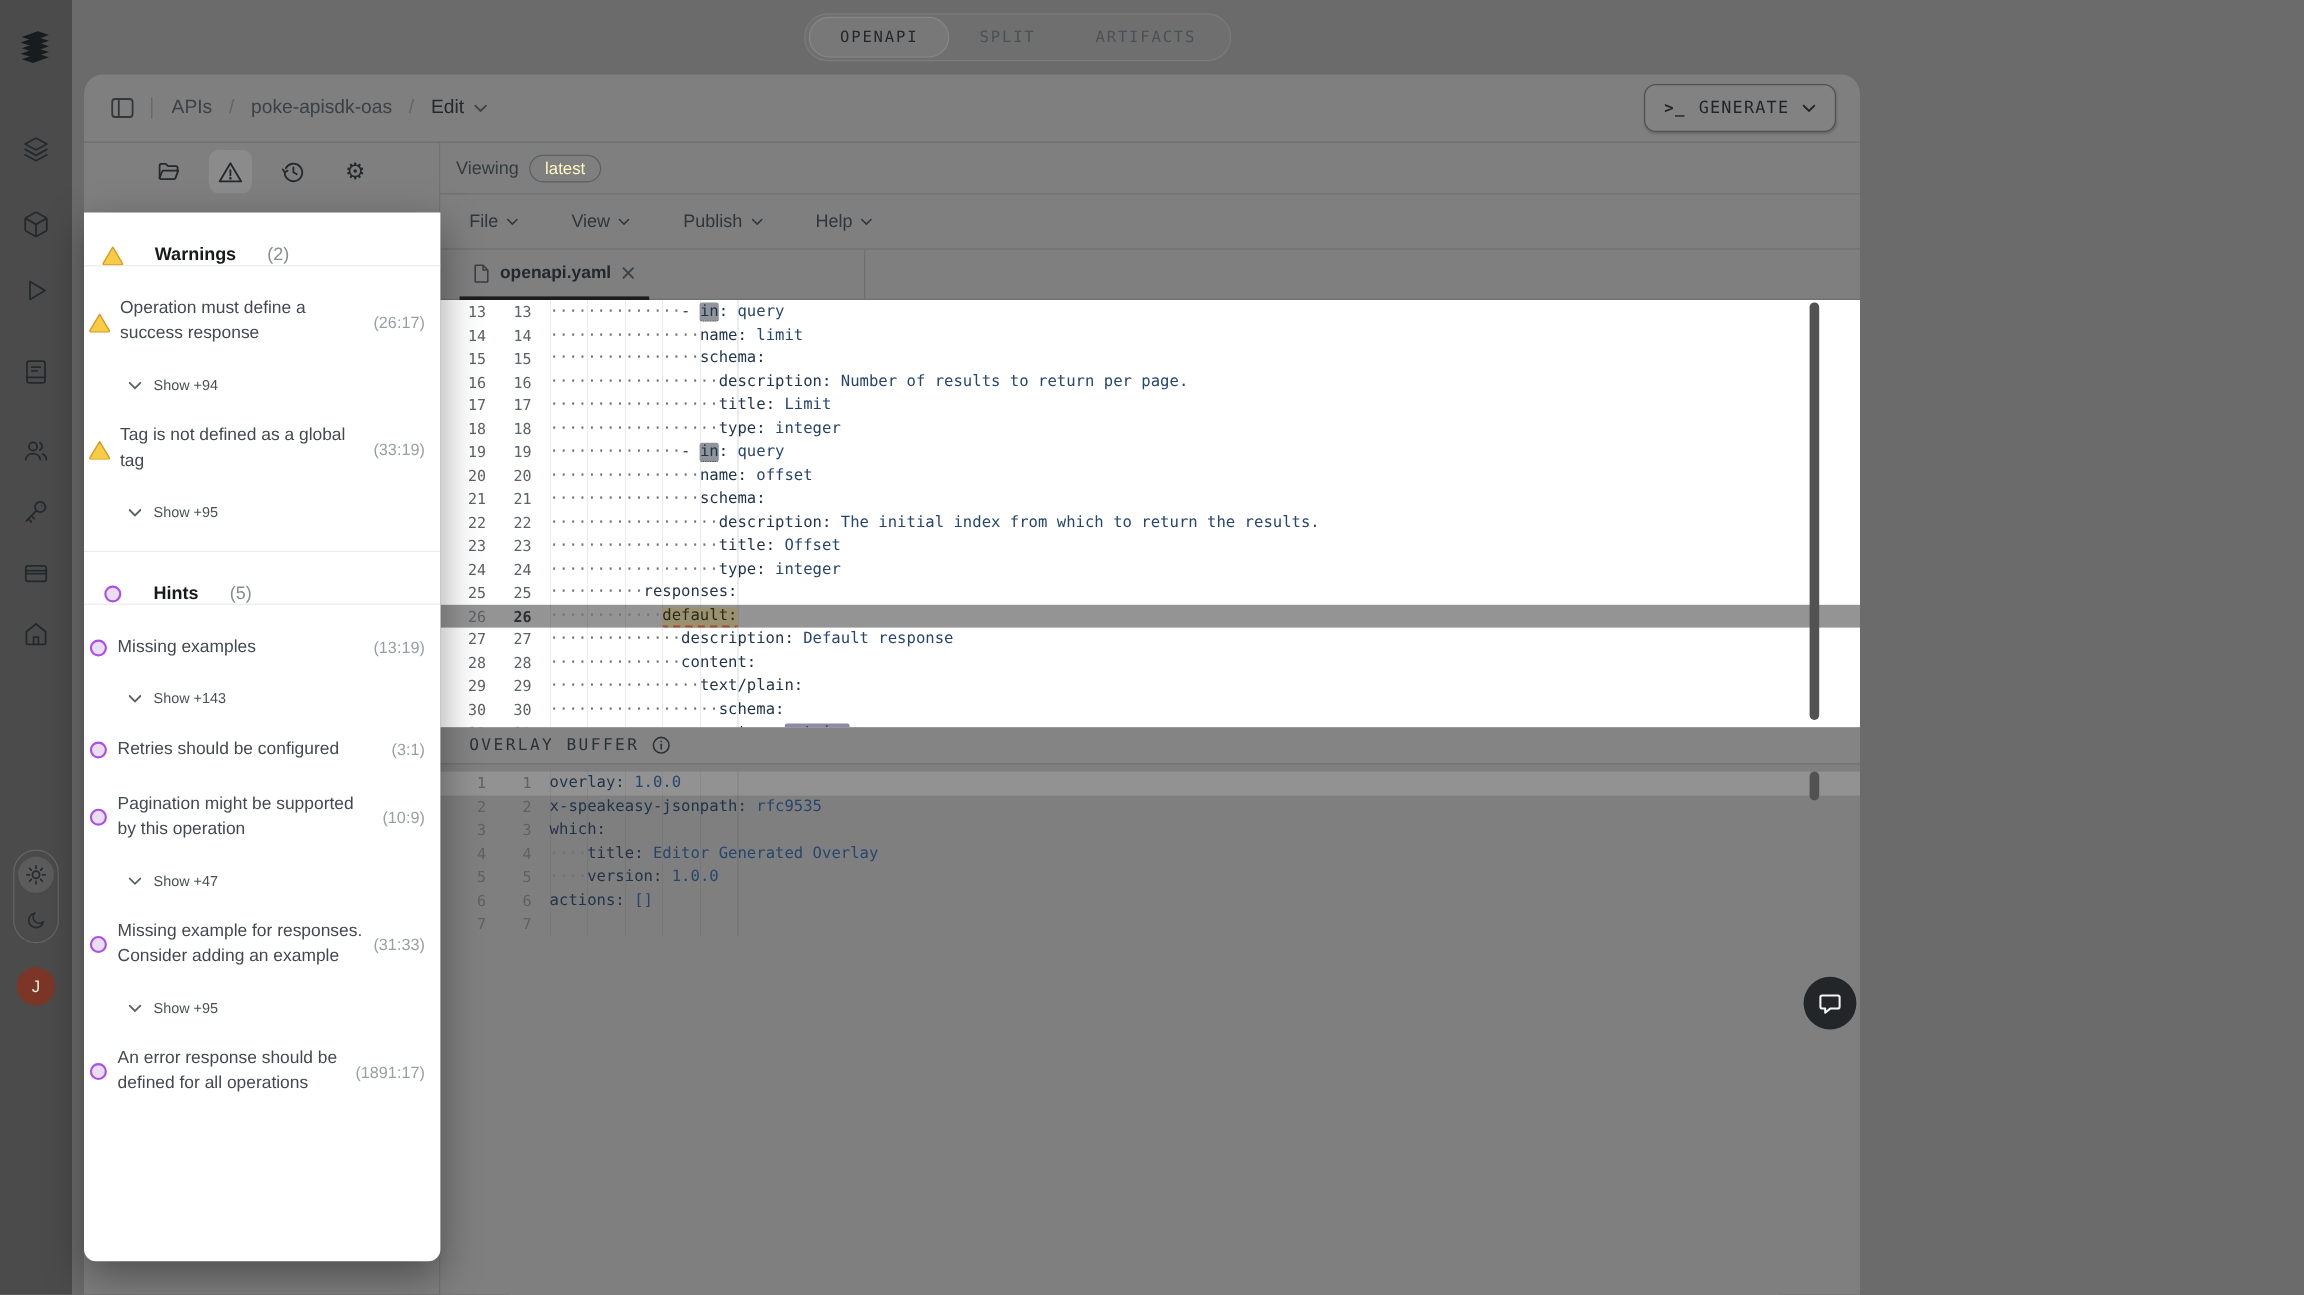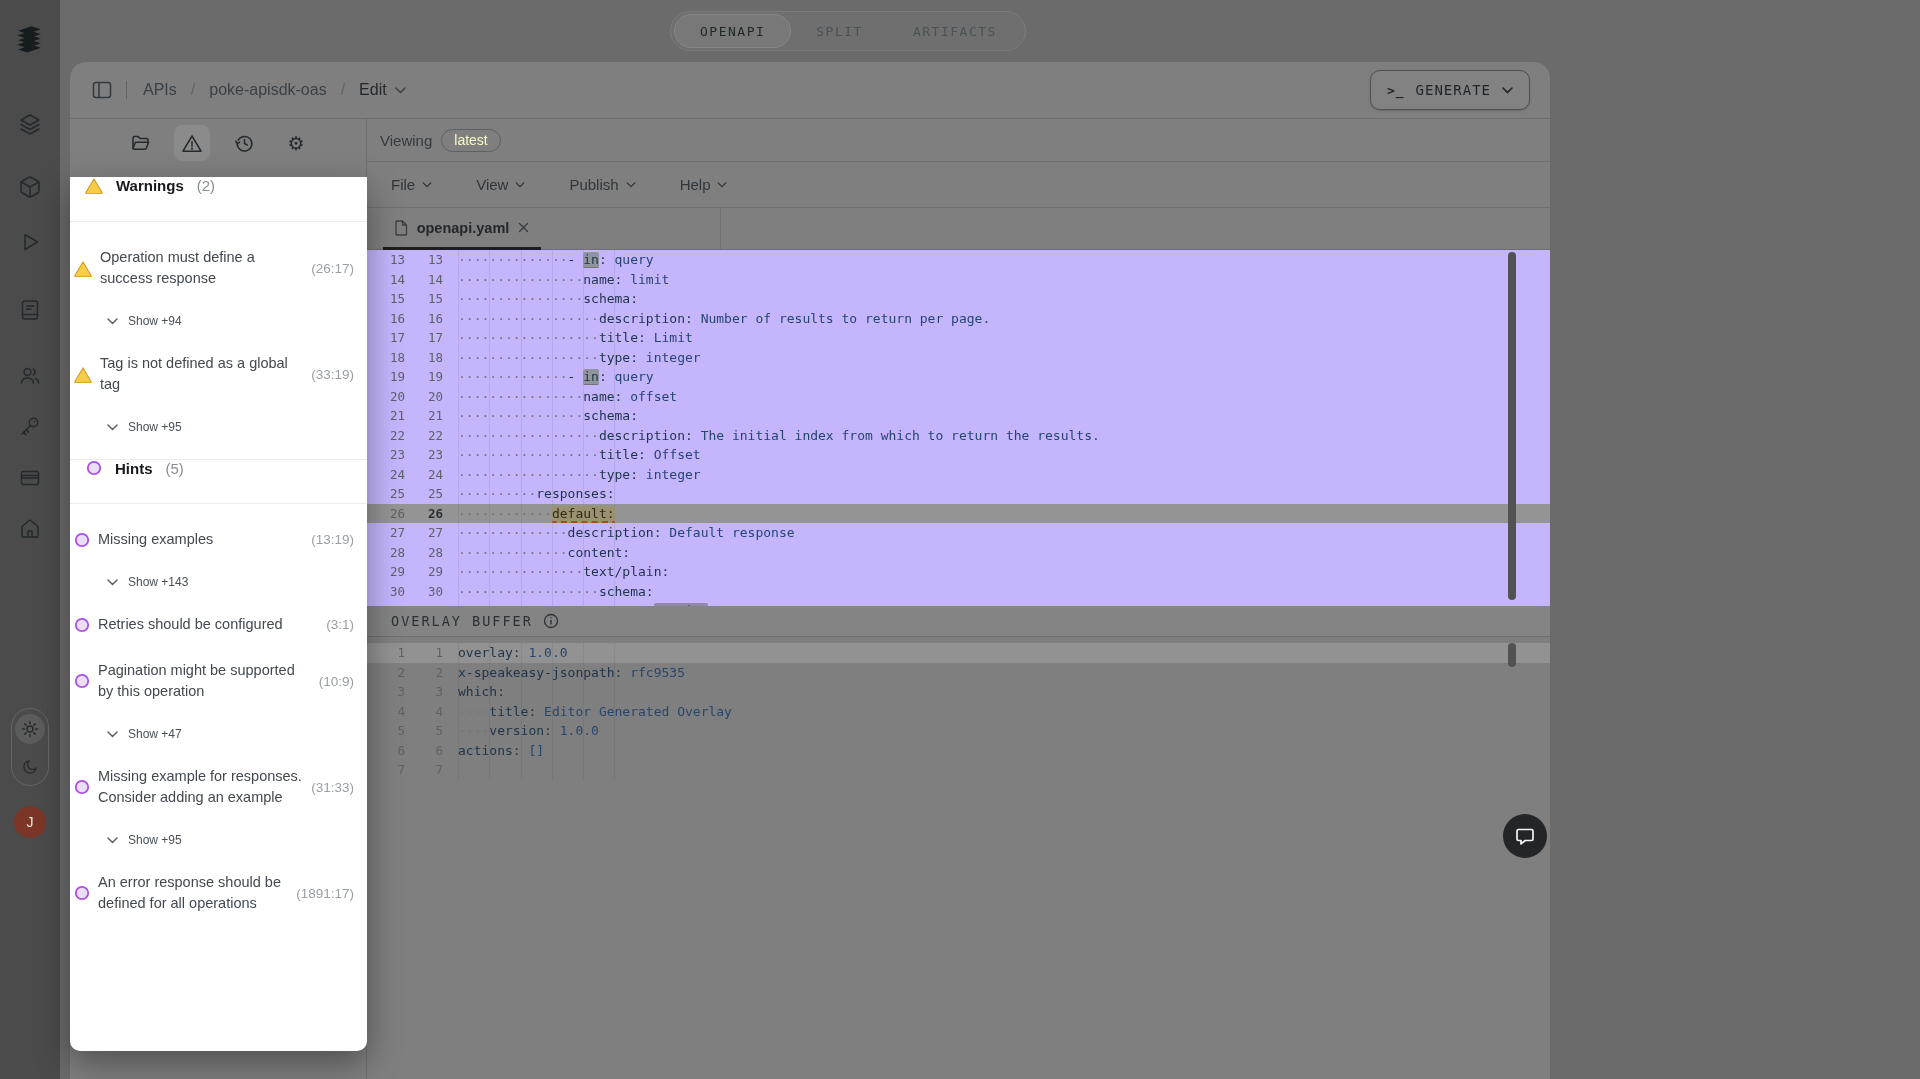--- a/index.html
+++ b/index.html
@@ -64,21 +64,21 @@
     gap:44px; padding-left:24px; font-size:15px; color:#30363a; }
   .menu-item { display:flex; align-items:center; gap:7px; cursor:pointer; }
   .tab-row { position:relative; height:42px; border-bottom:1px solid #6f6f6f; }
   .tab { position:absolute; left:16px; top:0; height:42px; width:158px; display:flex; align-items:center;
     justify-content:center; gap:9px; border-bottom:3px solid #1d1d1d; font-size:14.5px; font-weight:bold;
     color:#23282c; cursor:pointer; }
   .tab-div { position:absolute; left:353px; top:0; bottom:0; width:1px; background:#6f6f6f; }
   .tab-close { cursor:pointer; display:flex; }
 
   
-  .code-area { position:relative; height:356px; overflow:hidden; background:#c4b5fd;
+  .code-area { position:relative; height:356px; overflow:hidden; background:#ffffff;
     font-family:"DejaVu Sans Mono", monospace; font-size:13px; }
   .cl { display:flex; height:19.5px; line-height:19.5px; }
   .cl.cur { background:#949494; }
   .ln { width:38px; text-align:right; color:#5c6266; font-size:12.5px; flex:none; }
   .cur .ln.b { color:#2d3135; font-weight:bold; }
   .lc { padding-left:15px; white-space:pre; flex:1;
     background:repeating-linear-gradient(to right, rgba(40,40,40,.09) 0 1px, transparent 1px 31.3px);
     background-origin:content-box; background-size:172px 100%; background-repeat:no-repeat; }
   .ws { color:#6e7478; }
   .ck { color:#1f3349; }
@@ -94,21 +94,21 @@
     align-items:center; gap:10px; padding-left:24px; font-family:"DejaVu Sans Mono", monospace;
     font-size:13.5px; letter-spacing:2px; color:#2b3135; }
   .obuf-code { position:relative; padding-top:6px; font-family:"DejaVu Sans Mono", monospace;
     font-size:13px; }
   .cl.ocur { background:#929292; }
 
   
   .panel { position:absolute; left:70px; top:177px; width:297px; height:874px; background:#ffffff;
     z-index:50; border-radius:0 0 10px 10px; box-shadow:0 12px 34px rgba(0,0,0,.38); overflow:hidden;
     font-size:14.5px; }
-  .phead { height:45px; display:flex; align-items:flex-start; gap:13px; padding:0 14px 0 15px;
+  .phead { height:45px; display:flex; align-items:flex-end; gap:26px; padding:0 14px 0 15px;
     border-bottom:1px solid #ececec; font-weight:bold; font-size:15px; color:#17191c; }
   .phead.hints { border-top:1px solid #ececec;padding-left:16px; }
   .pcount { font-weight:normal; color:#888d92; }
   .pitem { display:flex; align-items:center; gap:8px; padding:0 13px 0 4px; margin:25px 0; cursor:pointer; }
   .ptext { flex:1; color:#43494f; line-height:21px; }
   .ppos { color:#999fa4; font-size:13.5px; flex:none; }
   .pshow { display:flex; align-items:center; gap:10px; padding-left:37px; margin:22px 0 25px;
     color:#4a5056; font-size:12px; cursor:pointer; }
   .icn { flex:none; }
 

